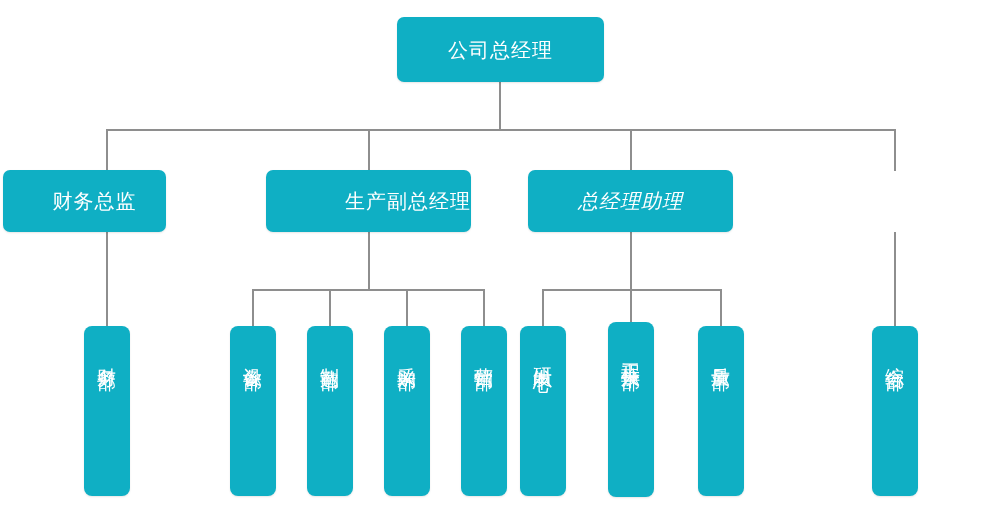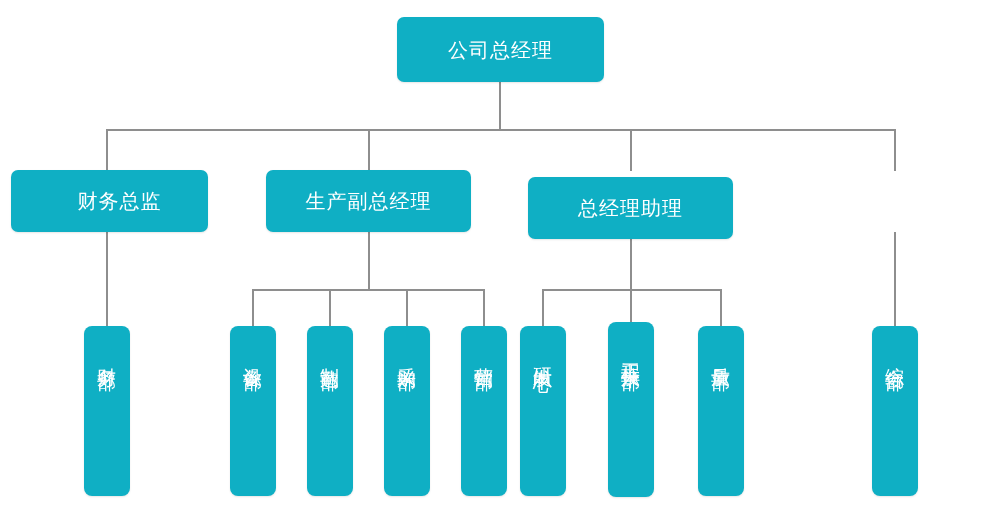--- a/index.html
+++ b/index.html
@@ -84,27 +84,27 @@
   <div class="vline" style="left:542px; top:289px; height:38px;"></div>
   <div class="vline" style="left:630px; top:289px; height:38px;"></div>
   <div class="vline" style="left:720px; top:289px; height:38px;"></div>
 
   <div class="vline" style="left:894px; top:232px; height:95px;"></div>
 
   <div class="node node-h" style="left:397px; top:17px; width:207px; height:65px;">
     <span>公司总经理</span>
   </div>
 
-  <div class="node node-h" style="left:11px; top:170px; width:197px; height:62px;padding-left:20px;">
+  <div class="node node-h" style="left:3px; top:170px; width:163px; height:62px;padding-left:20px;">
     <span>财务总监</span>
   </div>
-  <div class="node node-h" style="left:266px; top:170px; width:205px; height:62px;">
+  <div class="node node-h" style="left:266px; top:170px; width:205px; height:62px;justify-content:flex-end;">
     <span>生产副总经理</span>
   </div>
-  <div class="node node-h" style="left:528px; top:177px; width:205px; height:62px;">
+  <div class="node node-h" style="left:528px; top:170px; width:205px; height:62px;font-style:italic;">
     <span>总经理助理</span>
   </div>
 
   <div class="node node-v" style="left:84px; top:326px; width:46px; height:170px;">
     <span class="vlabel">财务部</span>
   </div>
 
   <div class="node node-v" style="left:230px; top:326px; width:46px; height:170px;">
     <span class="vlabel">设备部</span>
   </div>

